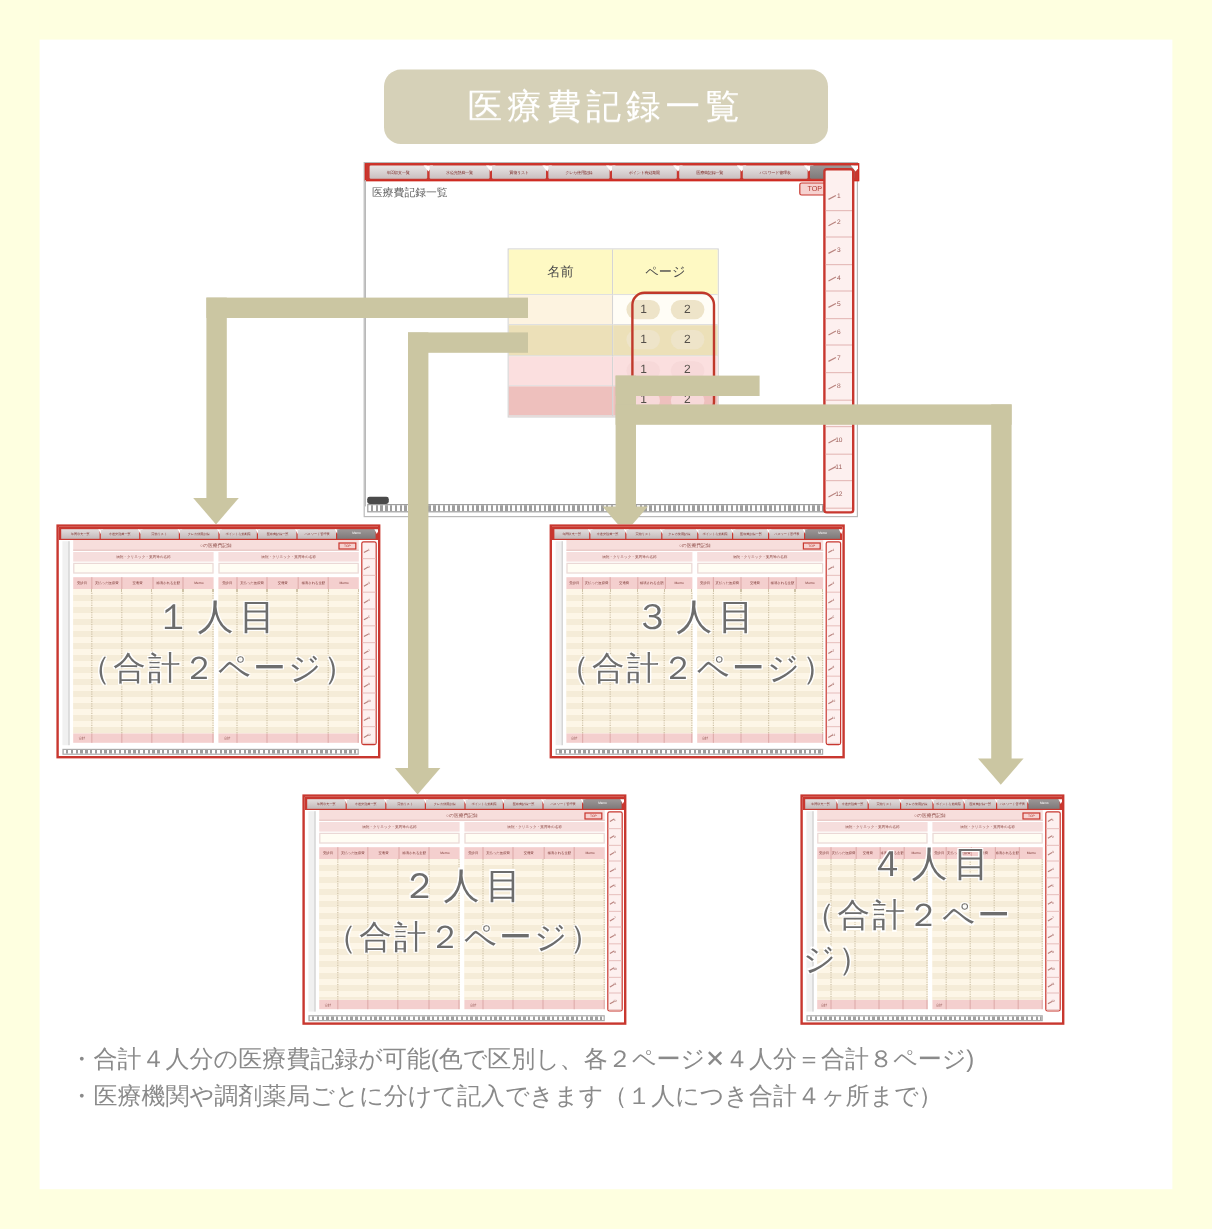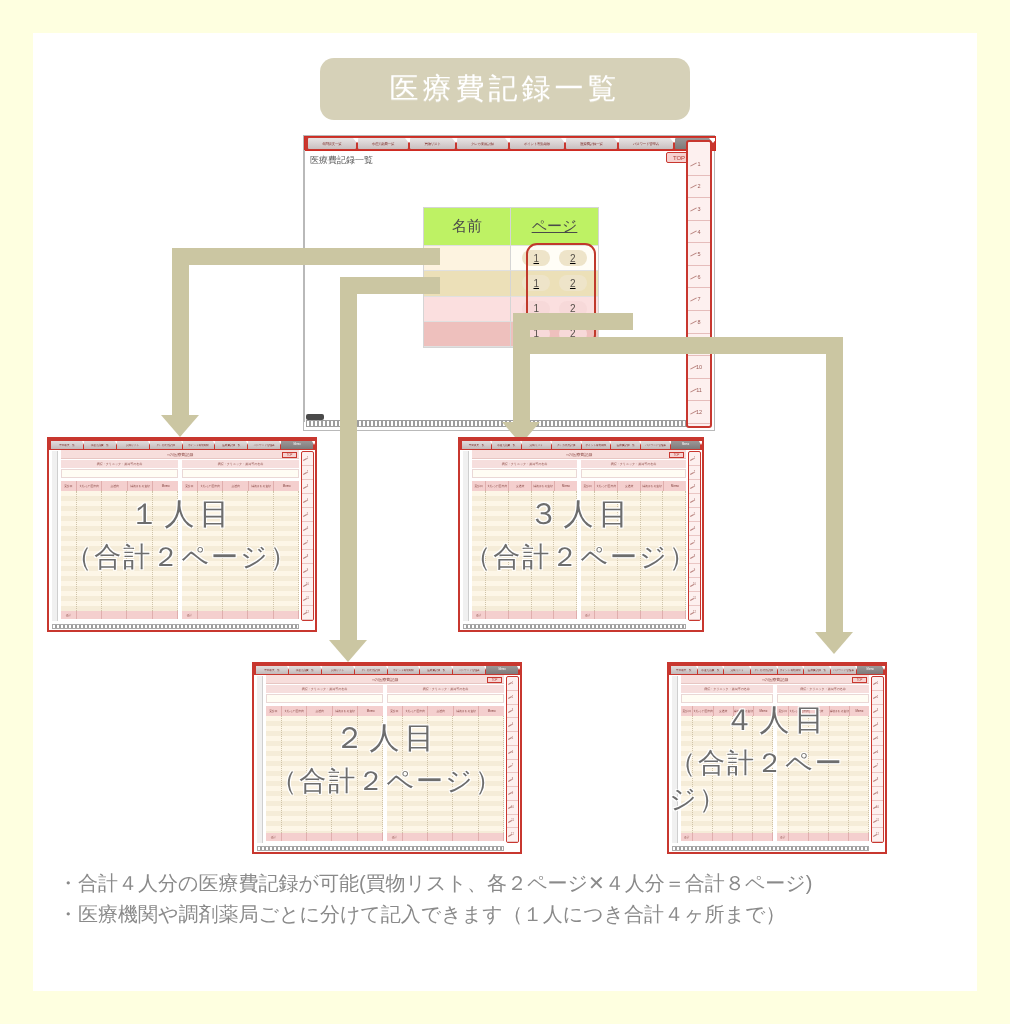--- a/index.html
+++ b/index.html
@@ -106,25 +106,25 @@
   .nptable {
     position: absolute; left: 423px; top: 207px;
     width: 176px; height: 141px;
     background: #ffffff;
     border: 1px solid #d5d5d5;
     display: grid;
     grid-template-columns: 1fr 1fr;
     grid-template-rows: 38px repeat(4, 1fr);
   }
   .nptable .cell { border-right: 1px solid #d5d5d5; border-bottom: 1px solid #e0e0e0; }
-  .nptable .cell:nth-child(2n) { border-right: none; text-decoration: underline; }
+  .nptable .cell:nth-child(2n) { border-right: none; }
   .nptable .hdr {
-    background: #bef264;
-    display: flex; align-items: center; justify-content: center;
-    font-size: 15px; color: #4a4a4a;
+    background: #fef9c3;
+    display: flex; align-items: center; justify-content: center;
+    font-size: 11px; color: #4a4a4a;
   }
   .np-pages { display: flex; align-items: center; justify-content: space-around; padding: 0 7px; }
   .pgbtn {
     width: 28px; height: 16px; border-radius: 8px;
     background: #eee4c9;
     display: flex; align-items: center; justify-content: center;
     font-size: 10px; color: #55504a;
   }
   .pgbtn.pink { background: #f7d9d9; }
 
@@ -844,16 +844,16 @@
         <span>TOP</span>
       </div>
       <div class="th-bottom"></div>
       <div class="th-overlay">
         <div class="l1">４人目</div>
         <div class="l2">（合計２ページ）</div>
       </div>
     </div>
 
   <div class="bullets">
-    <div>・合計４人分の医療費記録が可能(買物リスト、各２ページ✕４人分＝合計８ページ)</div>
+    <div>・合計４人分の医療費記録が可能(色で区別し、各２ページ✕４人分＝合計８ページ)</div>
     <div>・医療機関や調剤薬局ごとに分けて記入できます（１人につき合計４ヶ所まで）</div>
   </div>
 </div>
 
 </body></html>

